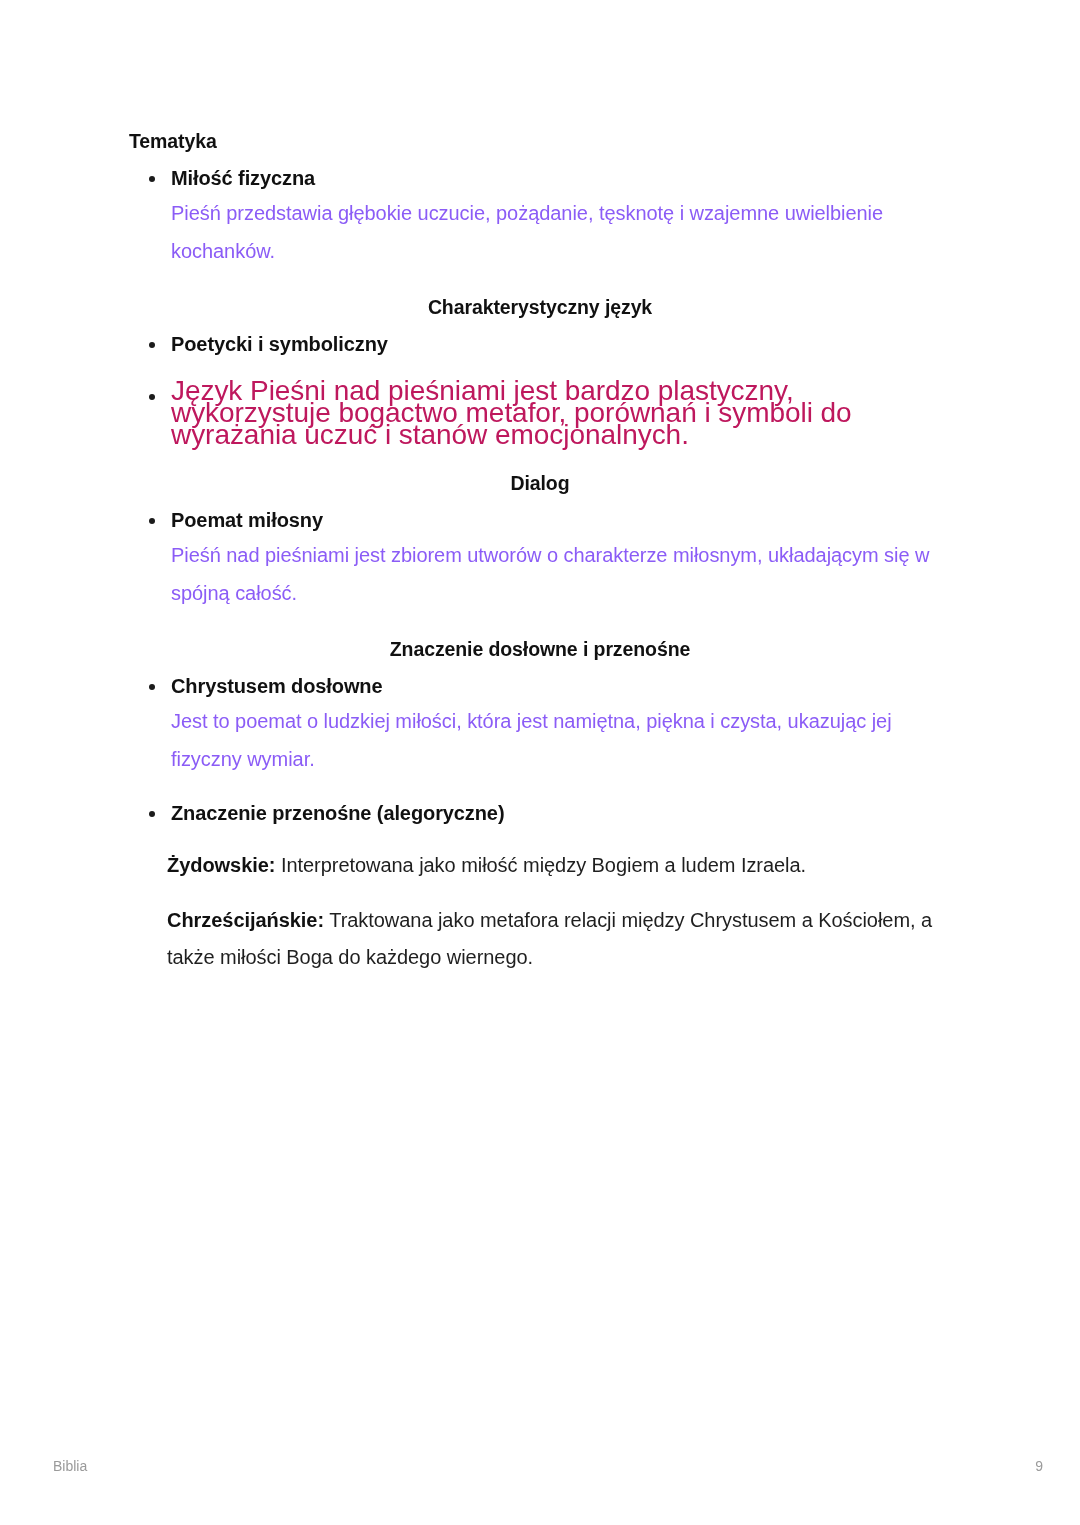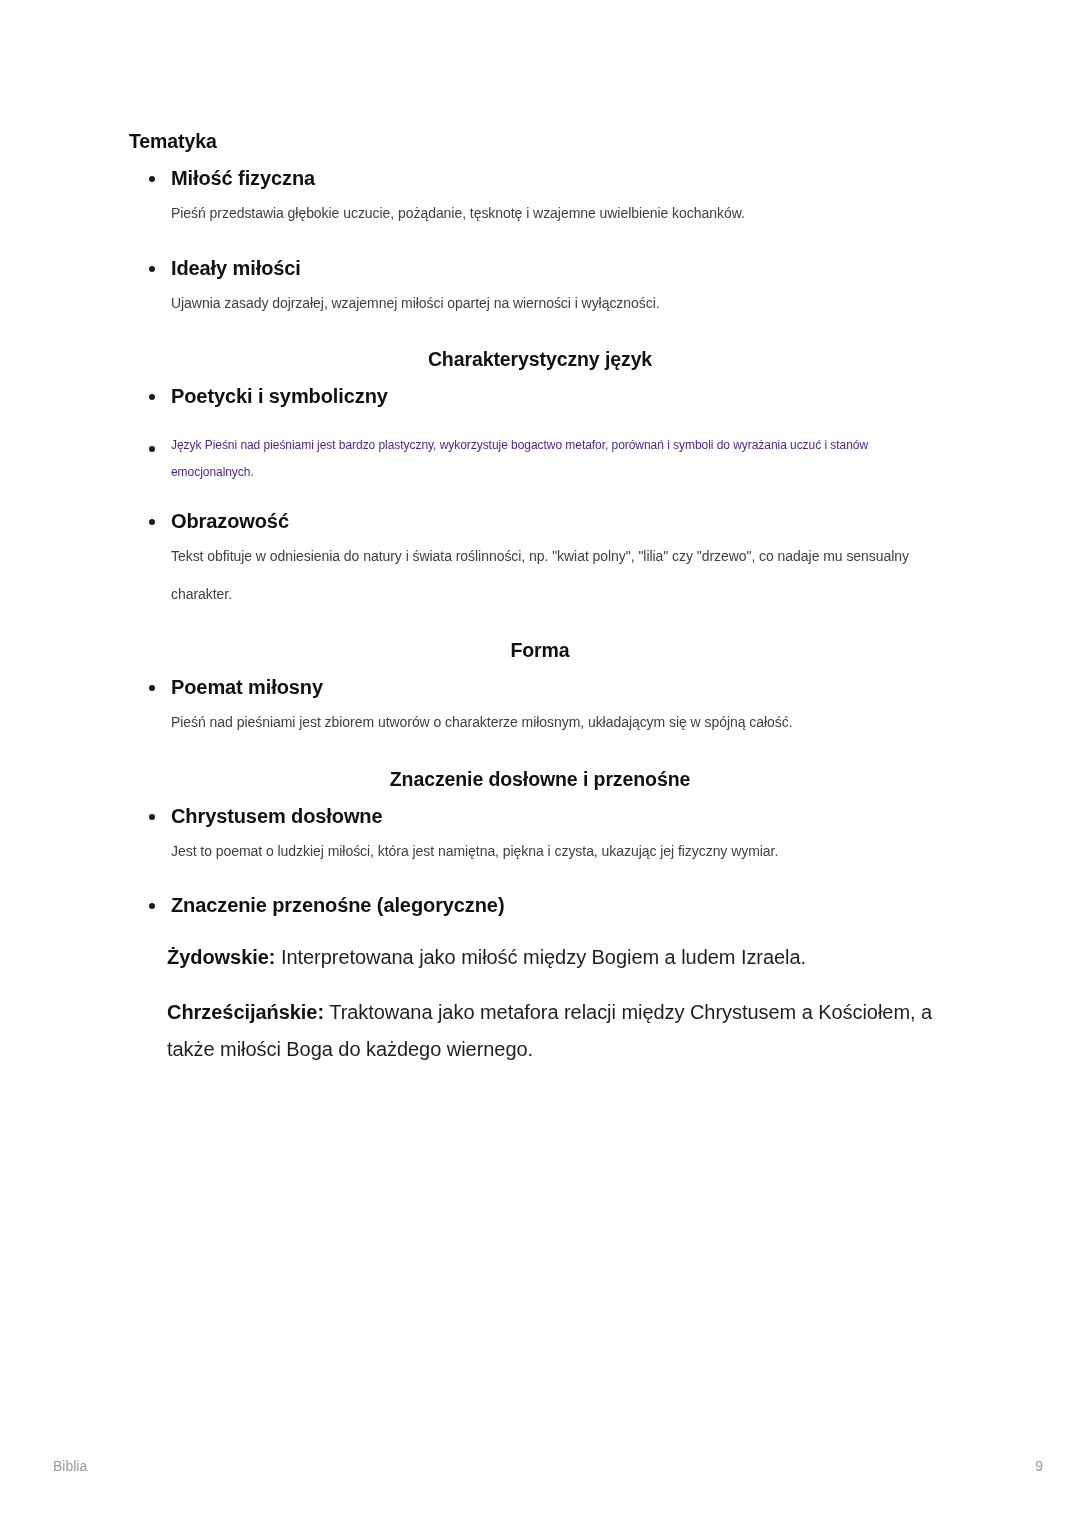--- a/index.html
+++ b/index.html
@@ -74,32 +74,32 @@
   .bullet-title {
     display: block;
     font-size: 20px;
     font-weight: bold;
     line-height: 33px;
     color: #111111;
     letter-spacing: -0.1px;
   }
   .bullet-body {
     display: block;
-    font-size: 14px;
+    font-size: 20px;
     font-weight: normal;
     line-height: 37.5px;
-    color: #404040;
+    color: #8b5cf6;
     letter-spacing: -0.05px;
   }
   .bullet-plain {
     display: block;
-    font-size: 12px;
+    font-size: 28px;
     font-weight: normal;
-    line-height: 27px;
-    color: #4c1d95;
+    line-height: 22px;
+    color: #be185d;
     letter-spacing: -0.05px;
   }
 
   
   .sub-paragraph {
     margin: 17px 0 0 38px;
     font-size: 20px;
     line-height: 37.5px;
     color: #1f1f1f;
     letter-spacing: -0.05px;
@@ -143,46 +143,36 @@
   <div class="content">
 
     <h2 class="section-heading">Tematyka</h2>
 
     <ul class="bullet-list">
       <li class="bullet-item">
         <span class="dot"></span>
         <span class="bullet-title">Miłość fizyczna</span>
         <span class="bullet-body">Pieśń przedstawia głębokie uczucie, pożądanie, tęsknotę i wzajemne uwielbienie kochanków.</span>
       </li>
-      <li class="bullet-item">
-        <span class="dot"></span>
-        <span class="bullet-title">Ideały miłości</span>
-        <span class="bullet-body">Ujawnia zasady dojrzałej, wzajemnej miłości opartej na wierności i wyłączności.</span>
-      </li>
     </ul>
 
     <h2 class="section-heading spaced">Charakterystyczny język</h2>
 
     <ul class="bullet-list">
       <li class="bullet-item">
         <span class="dot"></span>
         <span class="bullet-title">Poetycki i symboliczny</span>
       </li>
       <li class="bullet-item">
         <span class="dot"></span>
         <span class="bullet-plain">Język Pieśni nad pieśniami jest bardzo plastyczny, wykorzystuje bogactwo metafor, porównań i symboli do wyrażania uczuć i stanów emocjonalnych.</span>
       </li>
-      <li class="bullet-item">
-        <span class="dot"></span>
-        <span class="bullet-title">Obrazowość</span>
-        <span class="bullet-body">Tekst obfituje w odniesienia do natury i świata roślinności, np. "kwiat polny", "lilia" czy "drzewo", co nadaje mu sensualny charakter.</span>
-      </li>
-    </ul>
-
-    <h2 class="section-heading spaced">Forma</h2>
+    </ul>
+
+    <h2 class="section-heading spaced">Dialog</h2>
 
     <ul class="bullet-list">
       <li class="bullet-item">
         <span class="dot"></span>
         <span class="bullet-title">Poemat miłosny</span>
         <span class="bullet-body">Pieśń nad pieśniami jest zbiorem utworów o charakterze miłosnym, układającym się w spójną całość.</span>
       </li>
     </ul>
 
     <h2 class="section-heading spaced">Znaczenie dosłowne i przenośne</h2>

